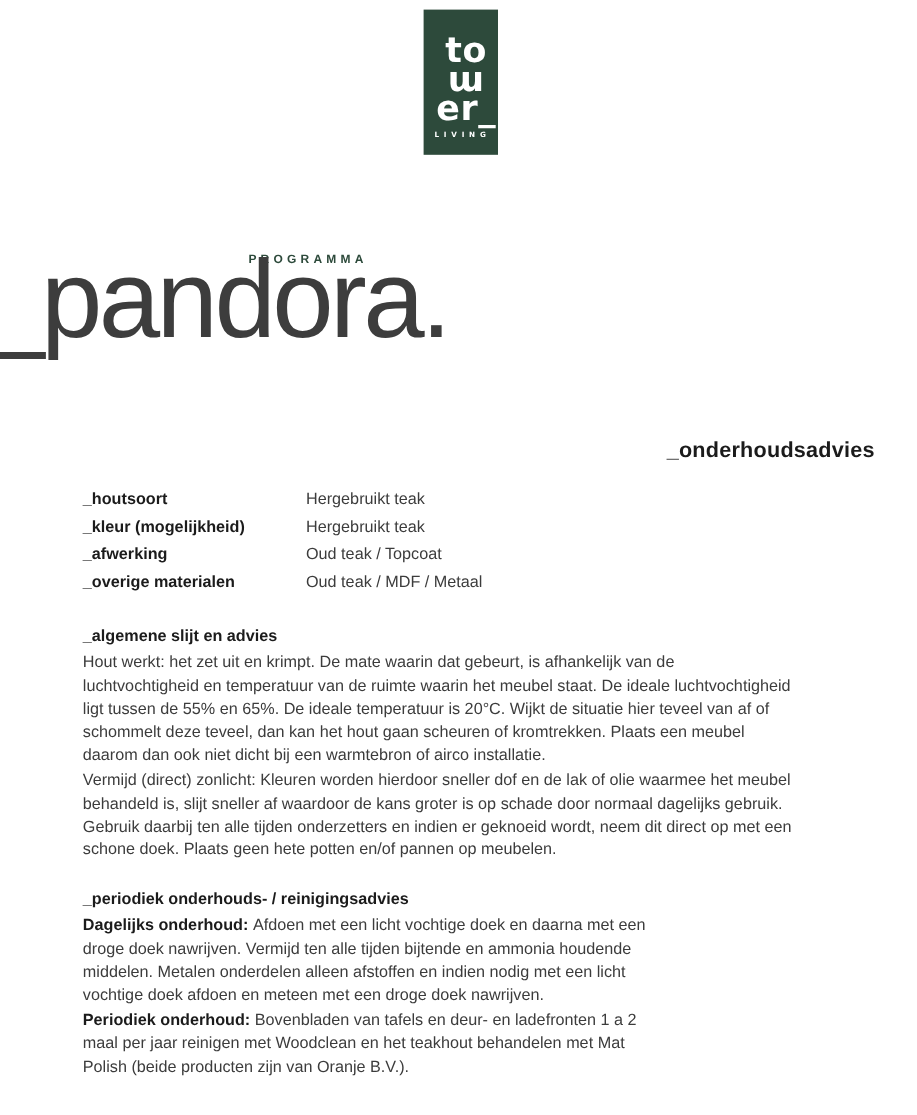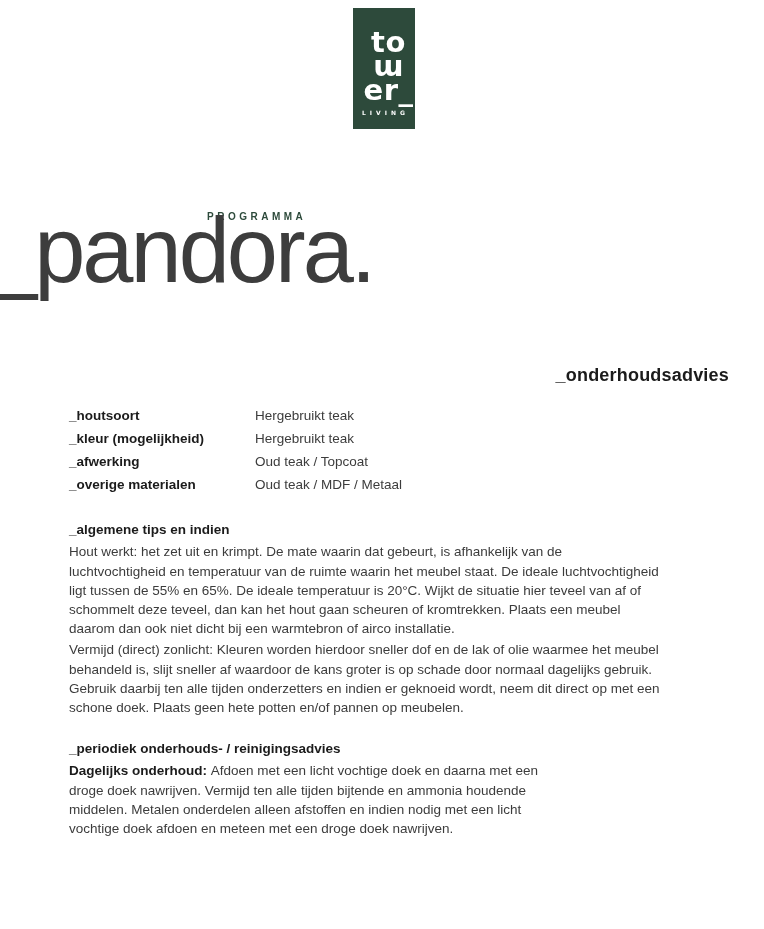--- a/index.html
+++ b/index.html
@@ -137,22 +137,25 @@
     <div class="spec-row">
       <span class="spec-label">_afwerking</span>
       <span class="spec-value">Oud teak / Topcoat</span>
     </div>
     <div class="spec-row">
       <span class="spec-label">_overige materialen</span>
       <span class="spec-value">Oud teak / MDF / Metaal</span>
     </div>
   </div>
 
-  <div class="h3">_algemene tips en indien</div>
+  <div class="h3">_algemene slijt en advies</div>
   <p class="para">Hout werkt: het zet uit en krimpt. De mate waarin dat gebeurt, is afhankelijk van de luchtvochtigheid en temperatuur van de ruimte waarin het meubel staat. De ideale luchtvochtigheid ligt tussen de 55% en 65%. De ideale temperatuur is 20°C. Wijkt de situatie hier teveel van af of schommelt deze teveel, dan kan het hout gaan scheuren of kromtrekken. Plaats een meubel daarom dan ook niet dicht bij een warmtebron of airco installatie.</p>
   <p class="para">Vermijd (direct) zonlicht: Kleuren worden hierdoor sneller dof en de lak of olie waarmee het meubel behandeld is, slijt sneller af waardoor de kans groter is op schade door normaal dagelijks gebruik. Gebruik daarbij ten alle tijden onderzetters en indien er geknoeid wordt, neem dit direct op met een schone doek. Plaats geen hete potten en/of pannen op meubelen.</p>
 
   <div class="h3">_periodiek onderhouds- / reinigingsadvies</div>
   <p class="para para-narrow">
     <span class="lead">Dagelijks onderhoud: </span><span>Afdoen met een licht vochtige doek en daarna met een droge doek nawrijven. Vermijd ten alle tijden bijtende en ammonia houdende middelen. Metalen onderdelen alleen afstoffen en indien nodig met een licht vochtige doek afdoen en meteen met een droge doek nawrijven.</span>
   </p>
+  <p class="para para-narrower">
+    <span class="lead">Periodiek onderhoud: </span><span>Bovenbladen van tafels en deur- en ladefronten 1 a 2 maal per jaar reinigen met Woodclean en het teakhout behandelen met Mat Polish (beide producten zijn van Oranje B.V.).</span>
+  </p>
 
 </div>
 
 </body></html>

